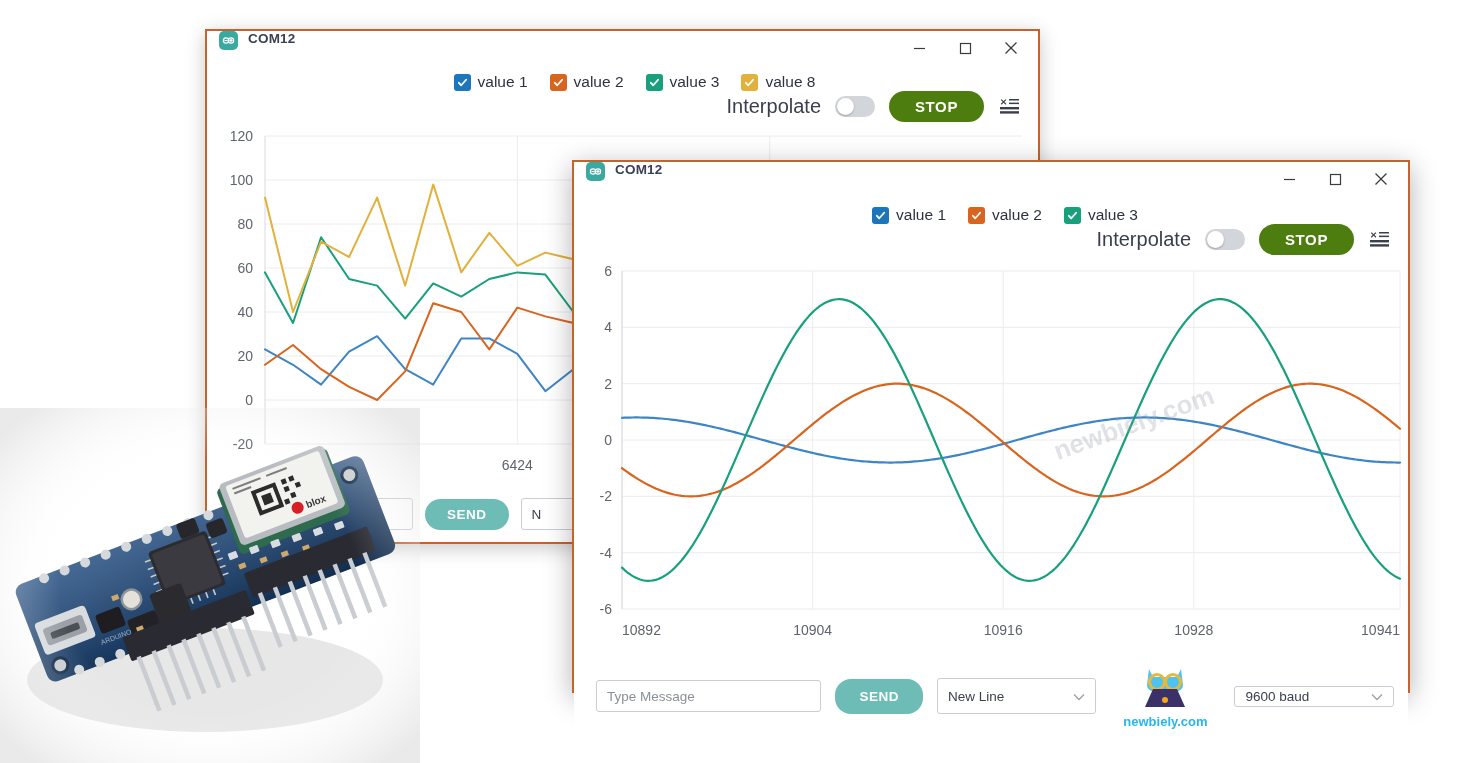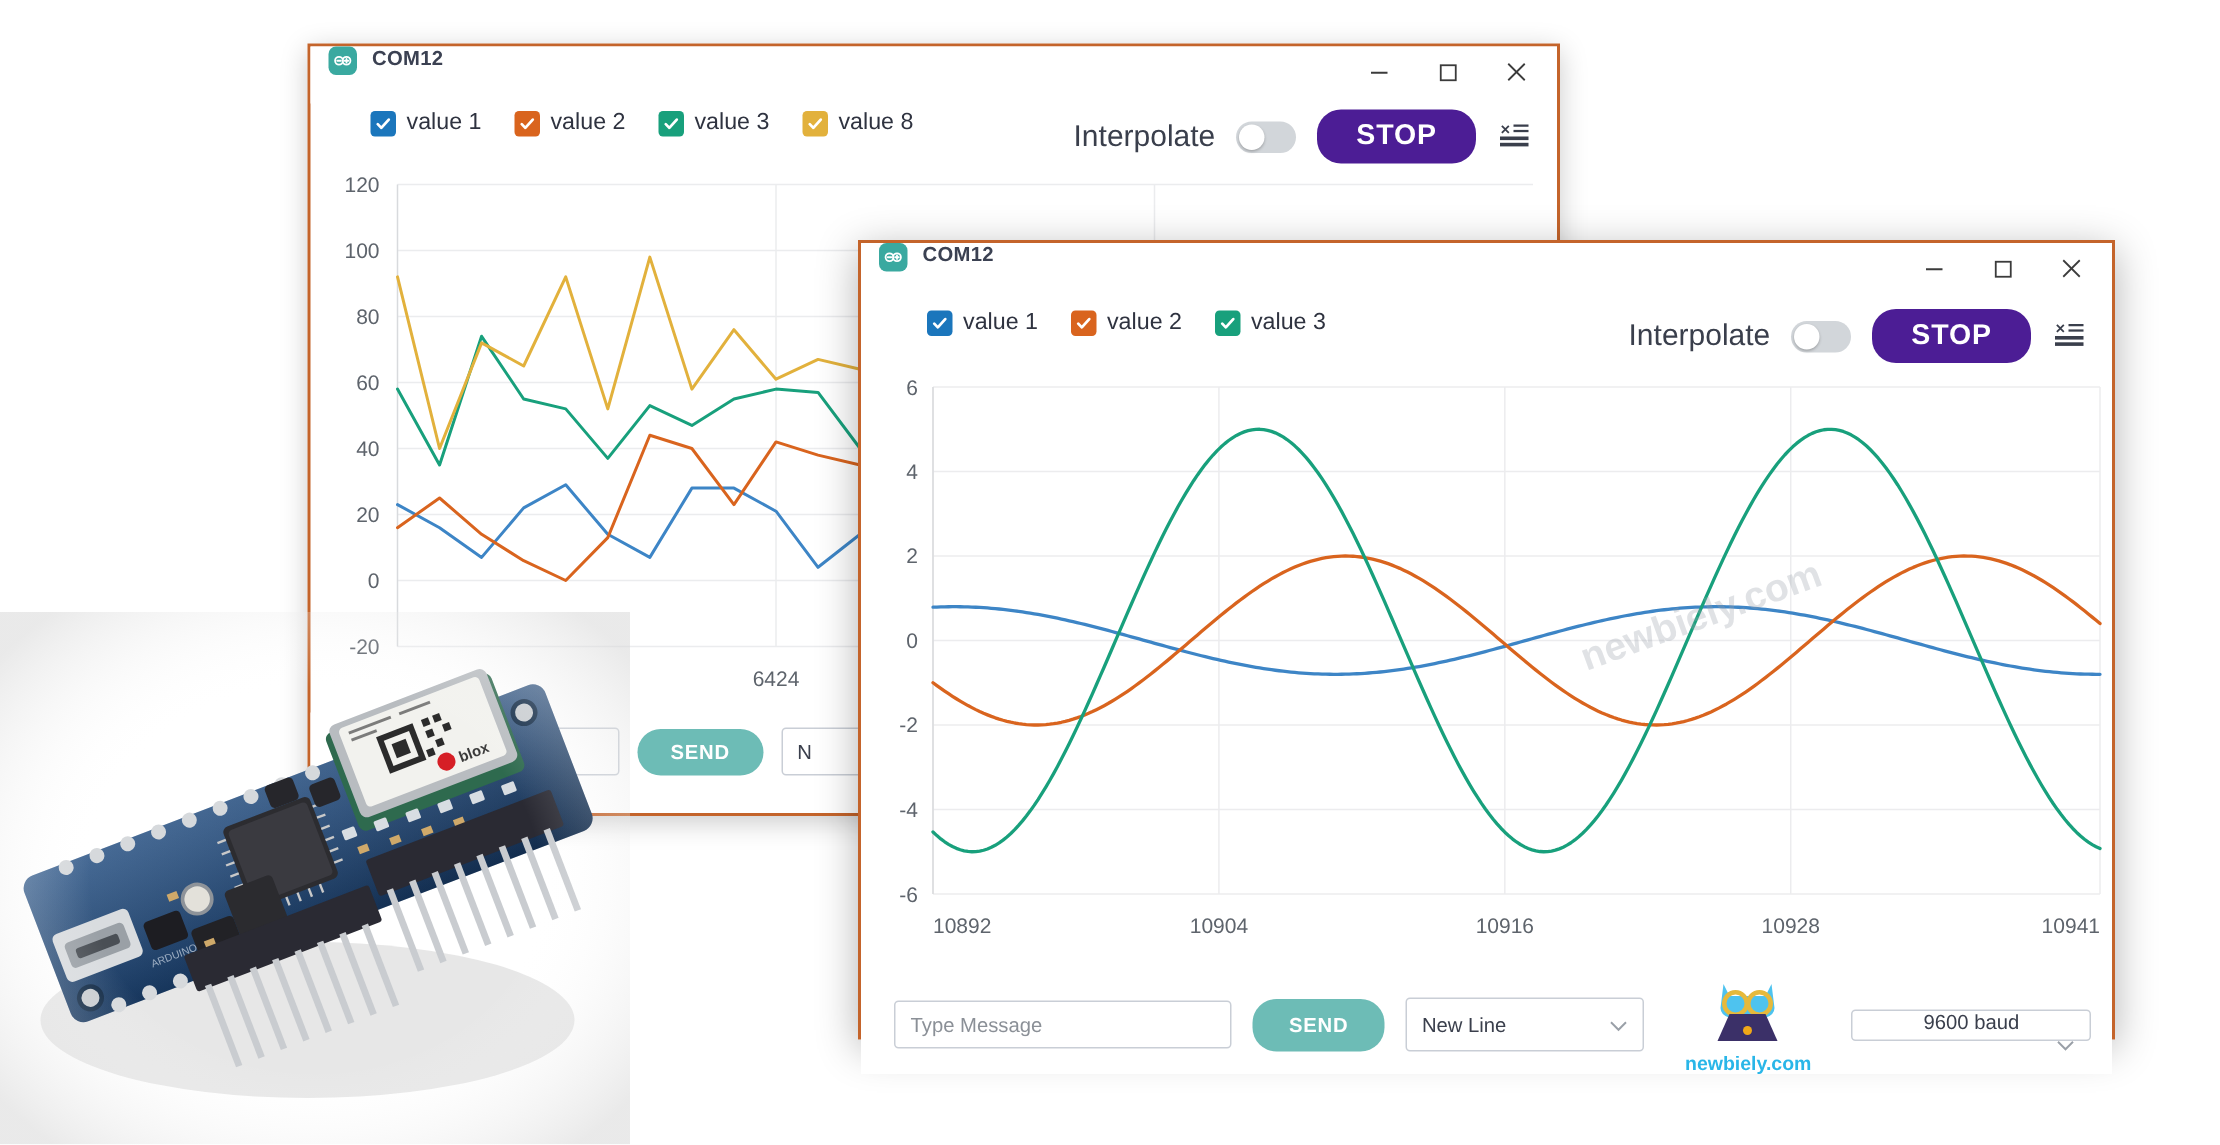--- a/index.html
+++ b/index.html
@@ -37,22 +37,22 @@
   }
   .win-btns{margin-left:auto;display:flex;align-items:center;}
   .win-btn{
     width:46px;height:34px;display:flex;align-items:center;justify-content:center;
     color:#3b3b3b;
   }
   .win-btn svg{display:block;}
 
   
   .toolbar{
-    display:flex;align-items:flex-start;
-    padding:4px 16px 6px 38px;box-sizing:border-box;
+    display:flex;align-items:center;
+    padding:4px 16px 6px 38px;box-sizing:border-box;flex-direction:column;
   }
   .legend{display:flex;align-items:center;gap:22px;}
   .legend-item{display:flex;align-items:center;gap:7px;}
   .cbox{
     width:17px;height:17px;border-radius:3px;flex:0 0 auto;
     display:flex;align-items:center;justify-content:center;
   }
   .cbox svg{display:block;}
   .legend-label{font-size:15.5px;color:#2f3340;}
 
@@ -60,22 +60,22 @@
   .interp-label{font-size:20px;color:#3a3f4c;}
   .toggle{
     width:40px;height:21px;border-radius:11px;background:#d2d6da;
     position:relative;flex:0 0 auto;
   }
   .toggle .knob{
     position:absolute;top:2px;left:2px;width:17px;height:17px;
     border-radius:50%;background:#ffffff;box-shadow:0 1px 2px rgba(0,0,0,.25);
   }
   .stop-btn{
-    background:#4c1d95;color:#ffffff;border:none;border-radius:16px;
-    font-size:19px;font-weight:bold;letter-spacing:.6px;
+    background:#4d7c0f;color:#ffffff;border:none;border-radius:16px;
+    font-size:15px;font-weight:bold;letter-spacing:.6px;
     padding:7px 26px;cursor:pointer;
     font-family:"Liberation Sans","DejaVu Sans",sans-serif;
   }
   .clear-icon{width:24px;height:24px;display:flex;align-items:center;justify-content:center;}
 
   
   .chart-wrap{position:relative;}
   .chart-wrap svg{display:block;}
 
   
@@ -563,21 +563,21 @@
 
         <circle cx="28" cy="19" r="7.5" fill="none" stroke="#e6b93c" stroke-width="3"></circle>
         <circle cx="44" cy="19" r="7.5" fill="none" stroke="#e6b93c" stroke-width="3"></circle>
 
         <path d="M24 26 L48 26 L56 44 L16 44 Z" fill="#3b3068"></path>
         <circle cx="36" cy="37" r="3" fill="#f0a818"></circle>
       </svg>
       <span class="nb-text">newbiely.com</span>
     </div>
 
-    <div class="sel" style="width:164px;height:21px;flex-direction:column;">
+    <div class="sel" style="width:164px;height:21px;">
       <span>9600 baud</span>
       <span class="chev">
         <svg width="12" height="8" viewBox="0 0 12 8">
             <polyline points="1,1.5 6,6.5 11,1.5" fill="none" stroke="#9aa0a8" stroke-width="1.3"></polyline>
           </svg>
       </span>
     </div>
   </div>
 </div>
 

